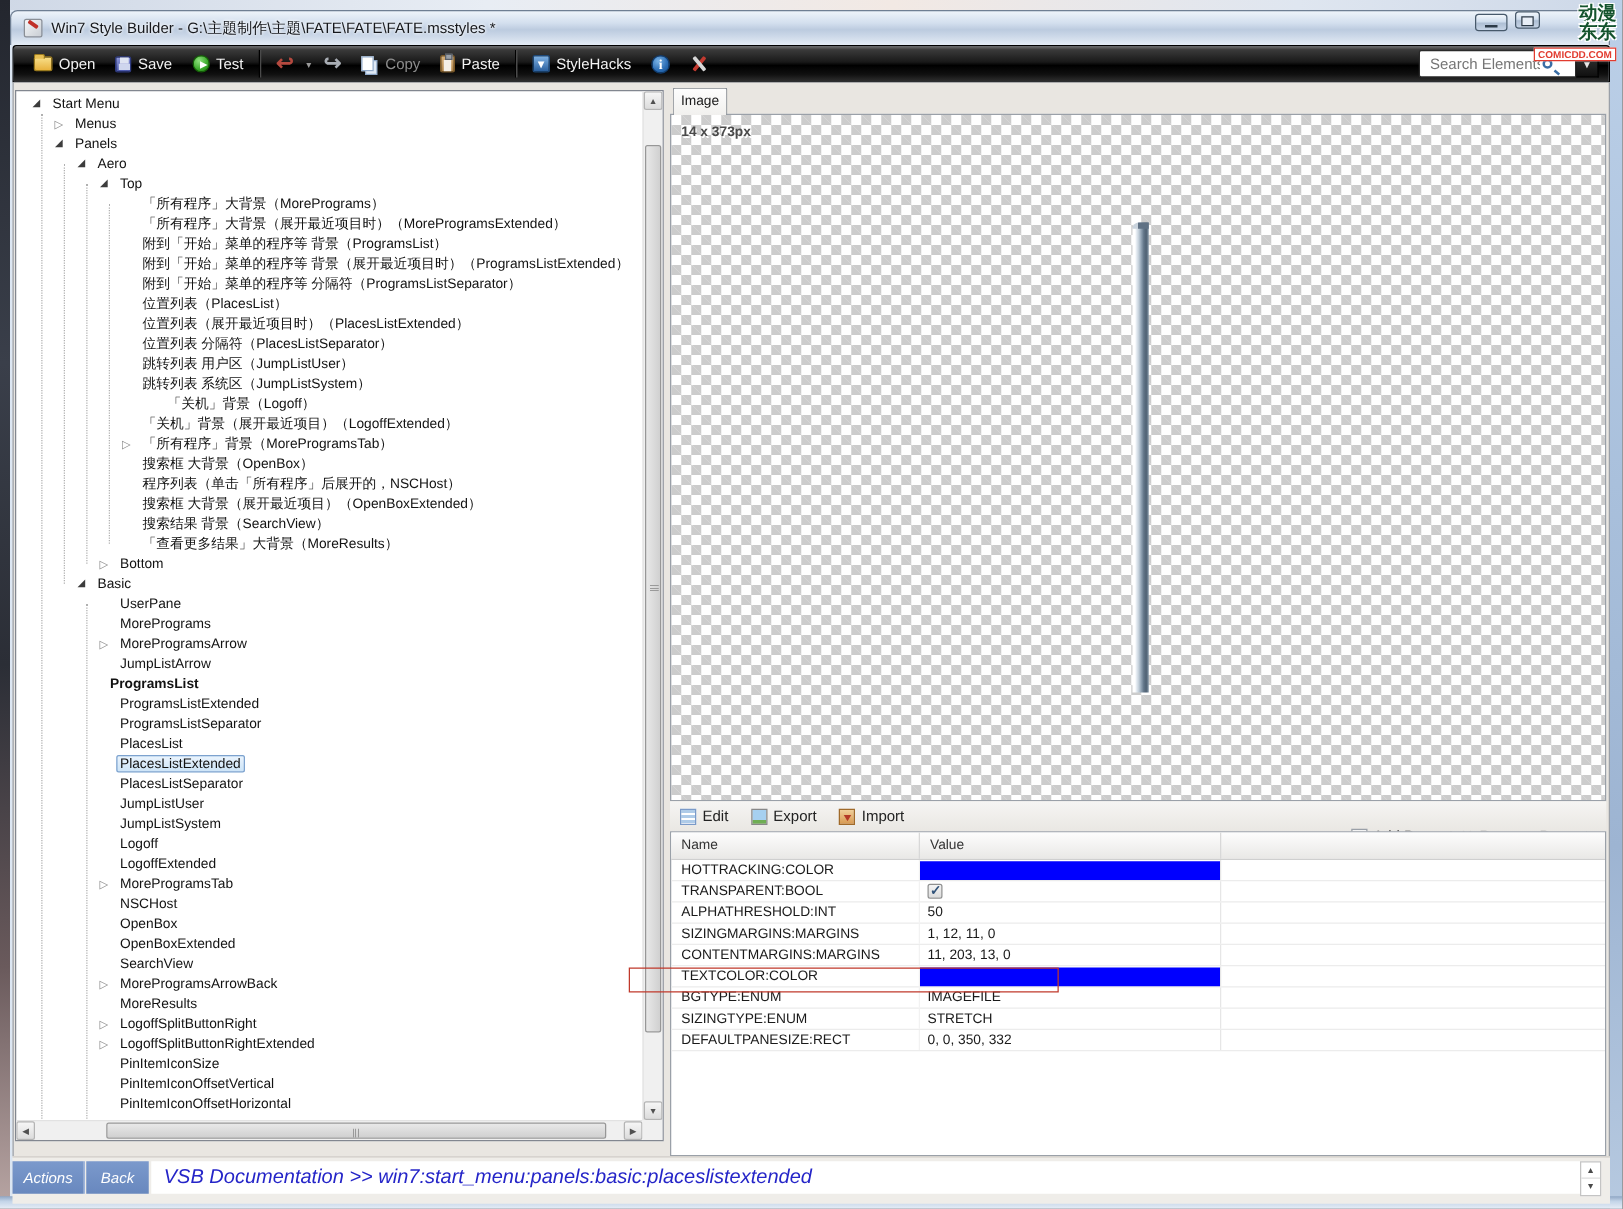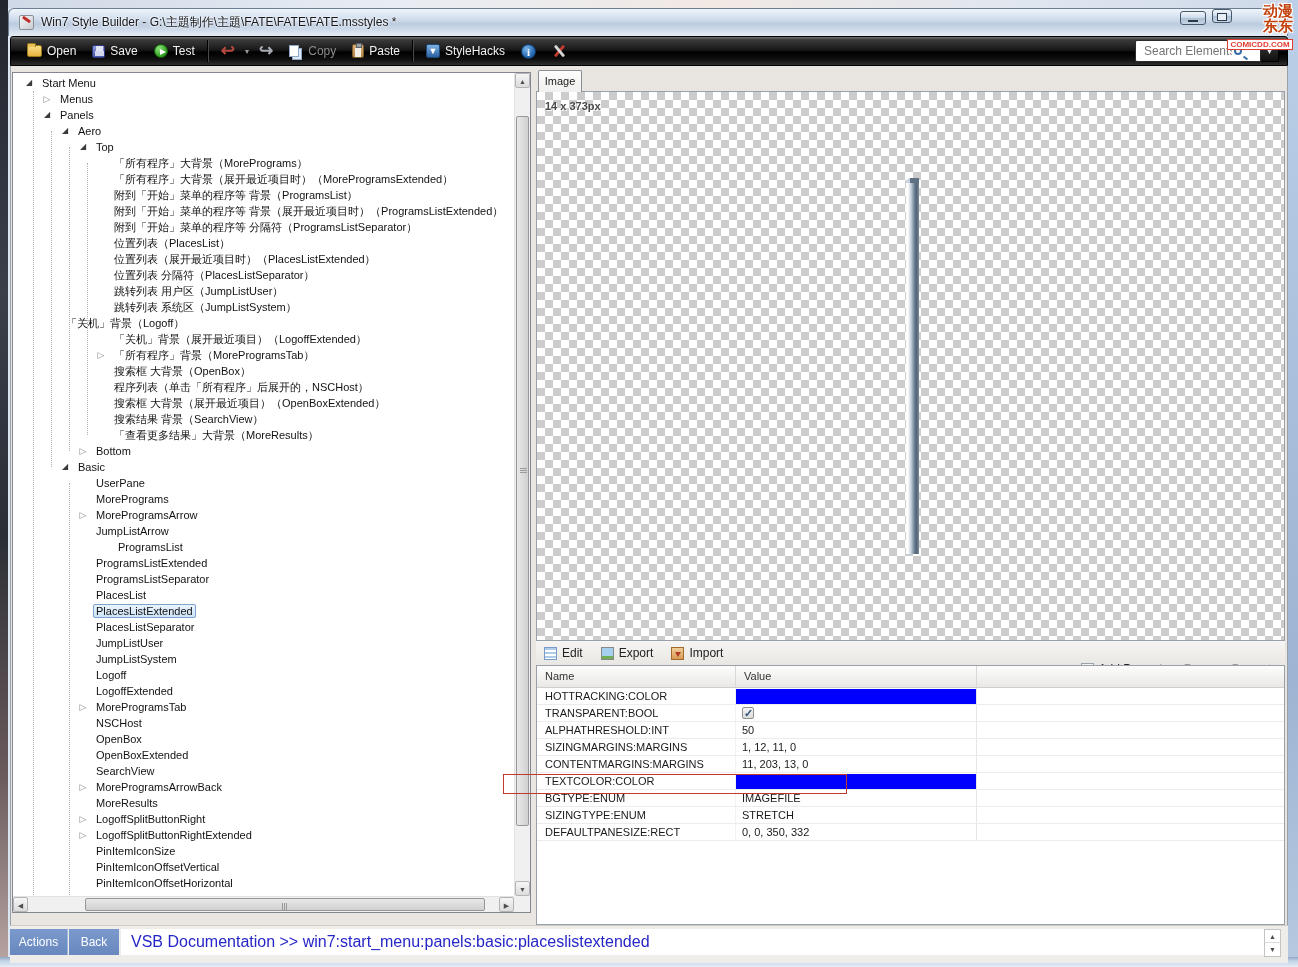--- a/index.html
+++ b/index.html
@@ -29,21 +29,21 @@
   .win-btn{position:absolute;border:1px solid #47596b;border-radius:3px;
     background:linear-gradient(180deg,#f2f7fc 0%,#cfdded 45%,#aebfd4 55%,#c6d4e6 100%);
     color:#23303e;font-size:9px;line-height:11px;text-align:center;}
   .btn-min{left:1180px;top:11px;width:26px;height:14px;}
   .btn-min::after{content:"";display:block;margin:8px auto 0;width:10px;height:2px;background:#2c3a48;}
   .btn-restore{left:1212px;top:9px;width:20px;height:14px;}
   .btn-restore::after{content:"";display:block;margin:3px auto 0;width:8px;height:6px;border:1px solid #2c3a48;background:#e8eef6;}
 
   
   .watermark{position:absolute;left:1226px;top:3px;width:68px;text-align:center;z-index:60;}
-  .wm1{font-size:15px;font-weight:bold;color:#c2410c;letter-spacing:0px;line-height:15px;
+  .wm1{font-size:15px;font-weight:bold;color:#14532d;letter-spacing:0px;line-height:15px;
     text-shadow:-1px -1px 0 #fff,1px -1px 0 #fff,-1px 1px 0 #fff,1px 1px 0 #fff;margin-left:36px;}
   .wm2{display:inline-block;font-size:8px;font-weight:bold;color:#e23c30;background:#fff;
     border:1px solid #e23c30;padding:0 2px;line-height:9px;margin-top:1px;}
 
   
   .toolbar{position:absolute;left:10px;top:36px;width:1278px;height:30px;
     background:linear-gradient(180deg,#707070 0%,#3a3a3a 10%,#191919 45%,#000 55%,#101010 80%,#2e2e2e 100%);
     border:1px solid #000;border-radius:3px 3px 0 0;display:flex;align-items:center;padding:0 8px;color:#eee;}
   .tb-btn{display:flex;align-items:center;gap:5px;padding:3px 8px;font-size:12px;color:#f2f2f2;border-radius:3px;}
   .tb-btn.disabled{color:#8d8d8d;}
@@ -162,21 +162,21 @@
   .prow .pval{width:241px;font-size:11px;color:#1a1a1a;line-height:16px;padding-left:6px;position:relative;border-right:1px solid #e6e6e6;}
   .pval .cbar{position:absolute;left:0;top:1px;width:240px;height:15px;}
   .pval .cb{display:inline-block;width:12px;height:12px;margin-top:2px;border:1px solid #8e8f8f;border-radius:2px;
     background:linear-gradient(180deg,#f4f4f4,#dcdcdc);position:relative;}
   .pval .cb::after{content:"✓";position:absolute;left:1px;top:-3px;color:#31537a;font-size:11px;font-weight:bold;}
 
   .red-annotation{position:absolute;left:503px;top:774px;width:344px;height:20px;
     border:1px solid #c0392b;z-index:50;}
 
   
-  .statusbar{position:absolute;left:10px;top:925px;width:1278px;height:38px;background:#efede9;border-top:1px solid #cfccc6;}
+  .statusbar{position:absolute;left:10px;top:925px;width:1278px;height:38px;background:#efede9;border-top:1px solid #cfccc6;font-style:italic;}
   .sb-btn{position:absolute;top:3px;height:26px;background:linear-gradient(180deg,#7b99cc,#6888be);
     color:#fff;font-size:12px;text-align:center;line-height:26px;}
   .sb-actions{left:0;width:58px;border-right:1px solid #9db4dc;}
   .sb-back{left:59px;width:50px;}
   .sb-doc{position:absolute;left:111px;top:3px;height:26px;width:1146px;background:#fff;
     font-size:16px;color:#2525c8;line-height:26px;padding-left:10px;white-space:nowrap;overflow:hidden;}
   .mini-scroll{position:absolute;right:7px;top:3px;width:17px;height:28px;background:#fff;border:1px solid #c4c4c4;}
   .mini-scroll .m{height:13px;font-size:7px;color:#4a4a4a;text-align:center;line-height:13px;}
   .mini-scroll .m:first-child{border-bottom:1px solid #ddd;}
 </style>
@@ -261,35 +261,35 @@
         <div class="tree-row" style="padding-left: 98px;"><span class="tw leaf"></span><span class="tlabel">「所有程序」大背景（MorePrograms）</span></div>
         <div class="tree-row" style="padding-left: 98px;"><span class="tw leaf"></span><span class="tlabel">「所有程序」大背景（展开最近项目时）（MoreProgramsExtended）</span></div>
         <div class="tree-row" style="padding-left: 98px;"><span class="tw leaf"></span><span class="tlabel">附到「开始」菜单的程序等 背景（ProgramsList）</span></div>
         <div class="tree-row" style="padding-left: 98px;"><span class="tw leaf"></span><span class="tlabel">附到「开始」菜单的程序等 背景（展开最近项目时）（ProgramsListExtended）</span></div>
         <div class="tree-row" style="padding-left: 98px;"><span class="tw leaf"></span><span class="tlabel">附到「开始」菜单的程序等 分隔符（ProgramsListSeparator）</span></div>
         <div class="tree-row" style="padding-left: 98px;"><span class="tw leaf"></span><span class="tlabel">位置列表（PlacesList）</span></div>
         <div class="tree-row" style="padding-left: 98px;"><span class="tw leaf"></span><span class="tlabel">位置列表（展开最近项目时）（PlacesListExtended）</span></div>
         <div class="tree-row" style="padding-left: 98px;"><span class="tw leaf"></span><span class="tlabel">位置列表 分隔符（PlacesListSeparator）</span></div>
         <div class="tree-row" style="padding-left: 98px;"><span class="tw leaf"></span><span class="tlabel">跳转列表 用户区（JumpListUser）</span></div>
         <div class="tree-row" style="padding-left: 98px;"><span class="tw leaf"></span><span class="tlabel">跳转列表 系统区（JumpListSystem）</span></div>
-        <div class="tree-row" style="padding-left: 50px;"><span class="tw leaf"></span><span class="tlabel">「关机」背景（Logoff）</span></div>
+        <div class="tree-row" style="padding-left: 118px;"><span class="tw leaf"></span><span class="tlabel">「关机」背景（Logoff）</span></div>
         <div class="tree-row" style="padding-left: 98px;"><span class="tw leaf"></span><span class="tlabel">「关机」背景（展开最近项目）（LogoffExtended）</span></div>
         <div class="tree-row" style="padding-left: 98px;"><span class="tw collapsed">▷</span><span class="tlabel">「所有程序」背景（MoreProgramsTab）</span></div>
         <div class="tree-row" style="padding-left: 98px;"><span class="tw leaf"></span><span class="tlabel">搜索框 大背景（OpenBox）</span></div>
         <div class="tree-row" style="padding-left: 98px;"><span class="tw leaf"></span><span class="tlabel">程序列表（单击「所有程序」后展开的，NSCHost）</span></div>
         <div class="tree-row" style="padding-left: 98px;"><span class="tw leaf"></span><span class="tlabel">搜索框 大背景（展开最近项目）（OpenBoxExtended）</span></div>
         <div class="tree-row" style="padding-left: 98px;"><span class="tw leaf"></span><span class="tlabel">搜索结果 背景（SearchView）</span></div>
         <div class="tree-row" style="padding-left: 98px;"><span class="tw leaf"></span><span class="tlabel">「查看更多结果」大背景（MoreResults）</span></div>
         <div class="tree-row" style="padding-left: 80px;"><span class="tw collapsed">▷</span><span class="tlabel">Bottom</span></div>
         <div class="tree-row" style="padding-left: 62px;"><span class="tw expanded">◢</span><span class="tlabel">Basic</span></div>
         <div class="tree-row" style="padding-left: 80px;"><span class="tw leaf"></span><span class="tlabel">UserPane</span></div>
         <div class="tree-row" style="padding-left: 80px;"><span class="tw leaf"></span><span class="tlabel">MorePrograms</span></div>
         <div class="tree-row" style="padding-left: 80px;"><span class="tw collapsed">▷</span><span class="tlabel">MoreProgramsArrow</span></div>
         <div class="tree-row" style="padding-left: 80px;"><span class="tw leaf"></span><span class="tlabel">JumpListArrow</span></div>
-        <div class="tree-row" style="padding-left: 102px;"><span class="tw leaf"></span><span class="tlabel">ProgramsList</span></div>
+        <div class="tree-row" style="padding-left: 72px; font-weight: bold;"><span class="tw leaf"></span><span class="tlabel">ProgramsList</span></div>
         <div class="tree-row" style="padding-left: 80px;"><span class="tw leaf"></span><span class="tlabel">ProgramsListExtended</span></div>
         <div class="tree-row" style="padding-left: 80px;"><span class="tw leaf"></span><span class="tlabel">ProgramsListSeparator</span></div>
         <div class="tree-row" style="padding-left: 80px;"><span class="tw leaf"></span><span class="tlabel">PlacesList</span></div>
         <div class="tree-row" style="padding-left: 80px;"><span class="tw leaf"></span><span class="tlabel sel">PlacesListExtended</span></div>
         <div class="tree-row" style="padding-left: 80px;"><span class="tw leaf"></span><span class="tlabel">PlacesListSeparator</span></div>
         <div class="tree-row" style="padding-left: 80px;"><span class="tw leaf"></span><span class="tlabel">JumpListUser</span></div>
         <div class="tree-row" style="padding-left: 80px;"><span class="tw leaf"></span><span class="tlabel">JumpListSystem</span></div>
         <div class="tree-row" style="padding-left: 80px;"><span class="tw leaf"></span><span class="tlabel">Logoff</span></div>
         <div class="tree-row" style="padding-left: 80px;"><span class="tw leaf"></span><span class="tlabel">LogoffExtended</span></div>
         <div class="tree-row" style="padding-left: 80px;"><span class="tw collapsed">▷</span><span class="tlabel">MoreProgramsTab</span></div>

